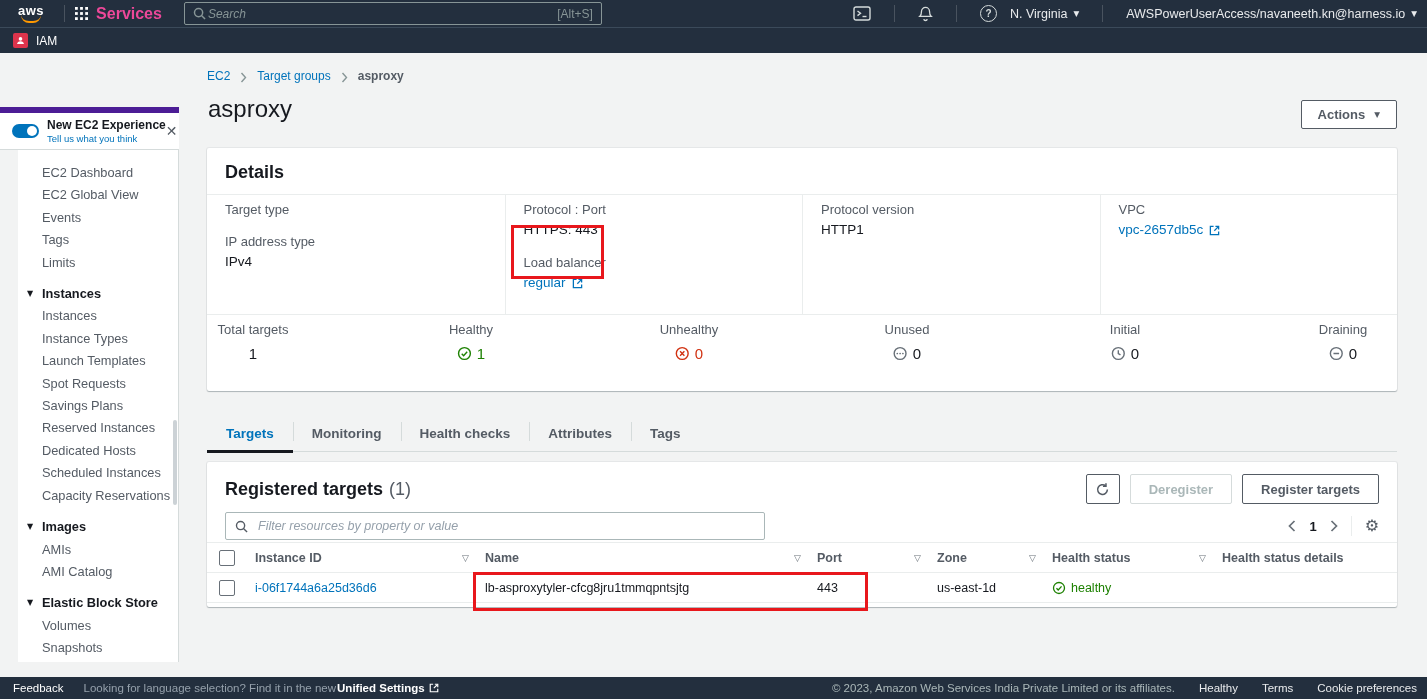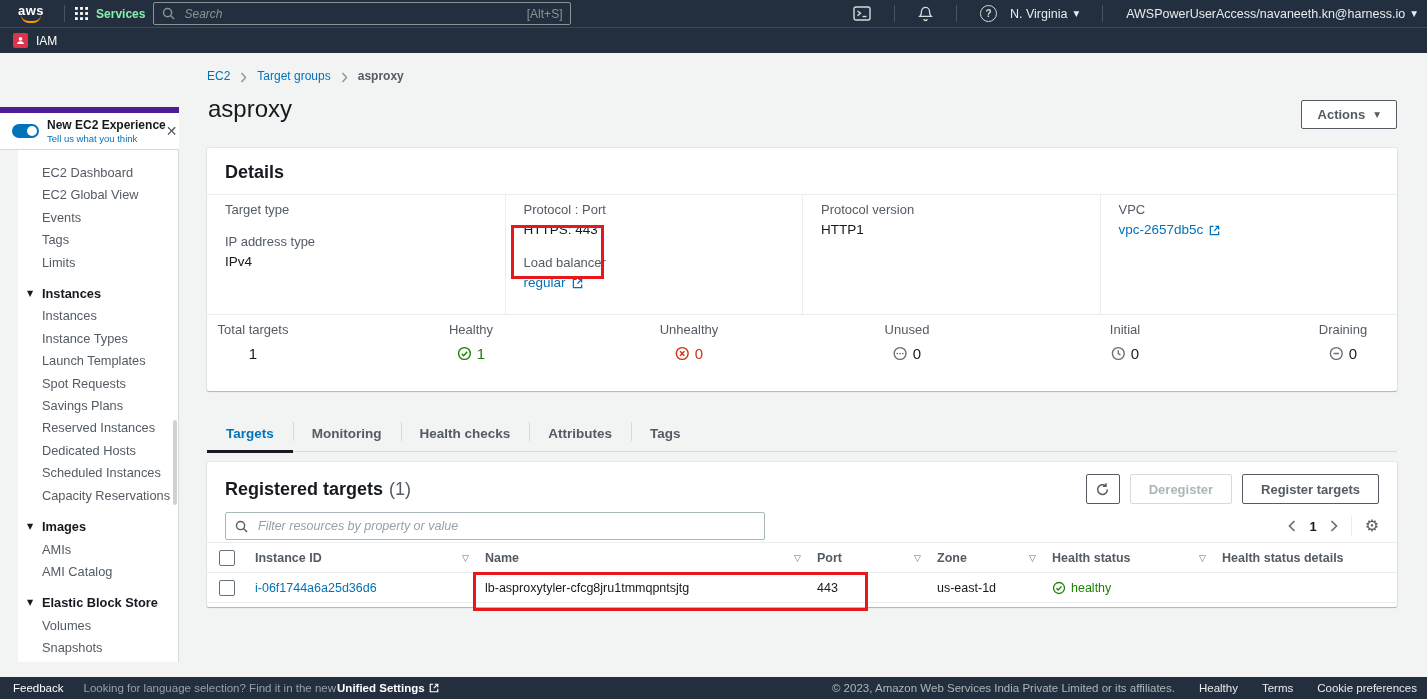--- a/index.html
+++ b/index.html
@@ -7,23 +7,23 @@
        font-family:"Liberation Sans","DejaVu Sans",sans-serif;color:#16191f;-webkit-font-smoothing:antialiased}
   svg{display:block}
 
   
   .topbar{position:absolute;left:0;top:0;right:0;height:53px;background:#232f3e;z-index:5}
   .row1{display:flex;align-items:center;height:27px;padding:0 10px}
   .aws-logo{display:flex;flex-direction:column;align-items:center;margin:0 10px 0 8px;cursor:pointer}
   .aws-text{color:#fff;font-weight:700;font-size:13px;line-height:11px;letter-spacing:.5px}
   .aws-smile{width:20px;height:6px;border-bottom:2px solid #ff9900;border-radius:0 0 9px 9px;margin-top:-1px}
   .tb-div{width:1px;height:17px;background:#49535f;margin:0 10px}
-  .services{display:flex;align-items:center;gap:8px;color:#86efac;font-size:12px;font-weight:700;cursor:pointer}
+  .services{display:flex;align-items:center;gap:8px;color:#ec4899;font-size:16px;font-weight:700;cursor:pointer}
   .search-wrap{display:flex;align-items:center;width:400px;height:21px;border:1px solid #879596;border-radius:2px;
-               margin-left:8px;padding:0 8px;gap:7px;background:#232f3e}
+               margin-left:22px;padding:0 8px;background:#232f3e}
   .search-input{flex:1;background:transparent;border:none;outline:none;color:#ddd;font-size:12px;font-style:italic;font-family:inherit}
   .search-input::placeholder{color:#879596;font-style:italic}
   .shortcut{color:#879596;font-size:12px}
   .tb-right{margin-left:auto;display:flex;align-items:center;gap:13px;color:#d5dbdb}
   .icon-btn{cursor:pointer;display:flex;align-items:center}
   .help-circle{width:15px;height:15px;border:1.5px solid #d5dbdb;border-radius:50%;display:flex;align-items:center;justify-content:center;
                font-size:10px;font-weight:700;color:#d5dbdb}
   .region,.account{display:flex;align-items:center;gap:6px;font-size:12.5px;color:#e9ebed;cursor:pointer;white-space:nowrap}
   .caret{font-size:7.5px;line-height:1;font-family:"DejaVu Sans",sans-serif}
   .row2{display:flex;align-items:center;height:25px;border-top:1px solid #3b4a5a;padding:0 13px;gap:8px}

